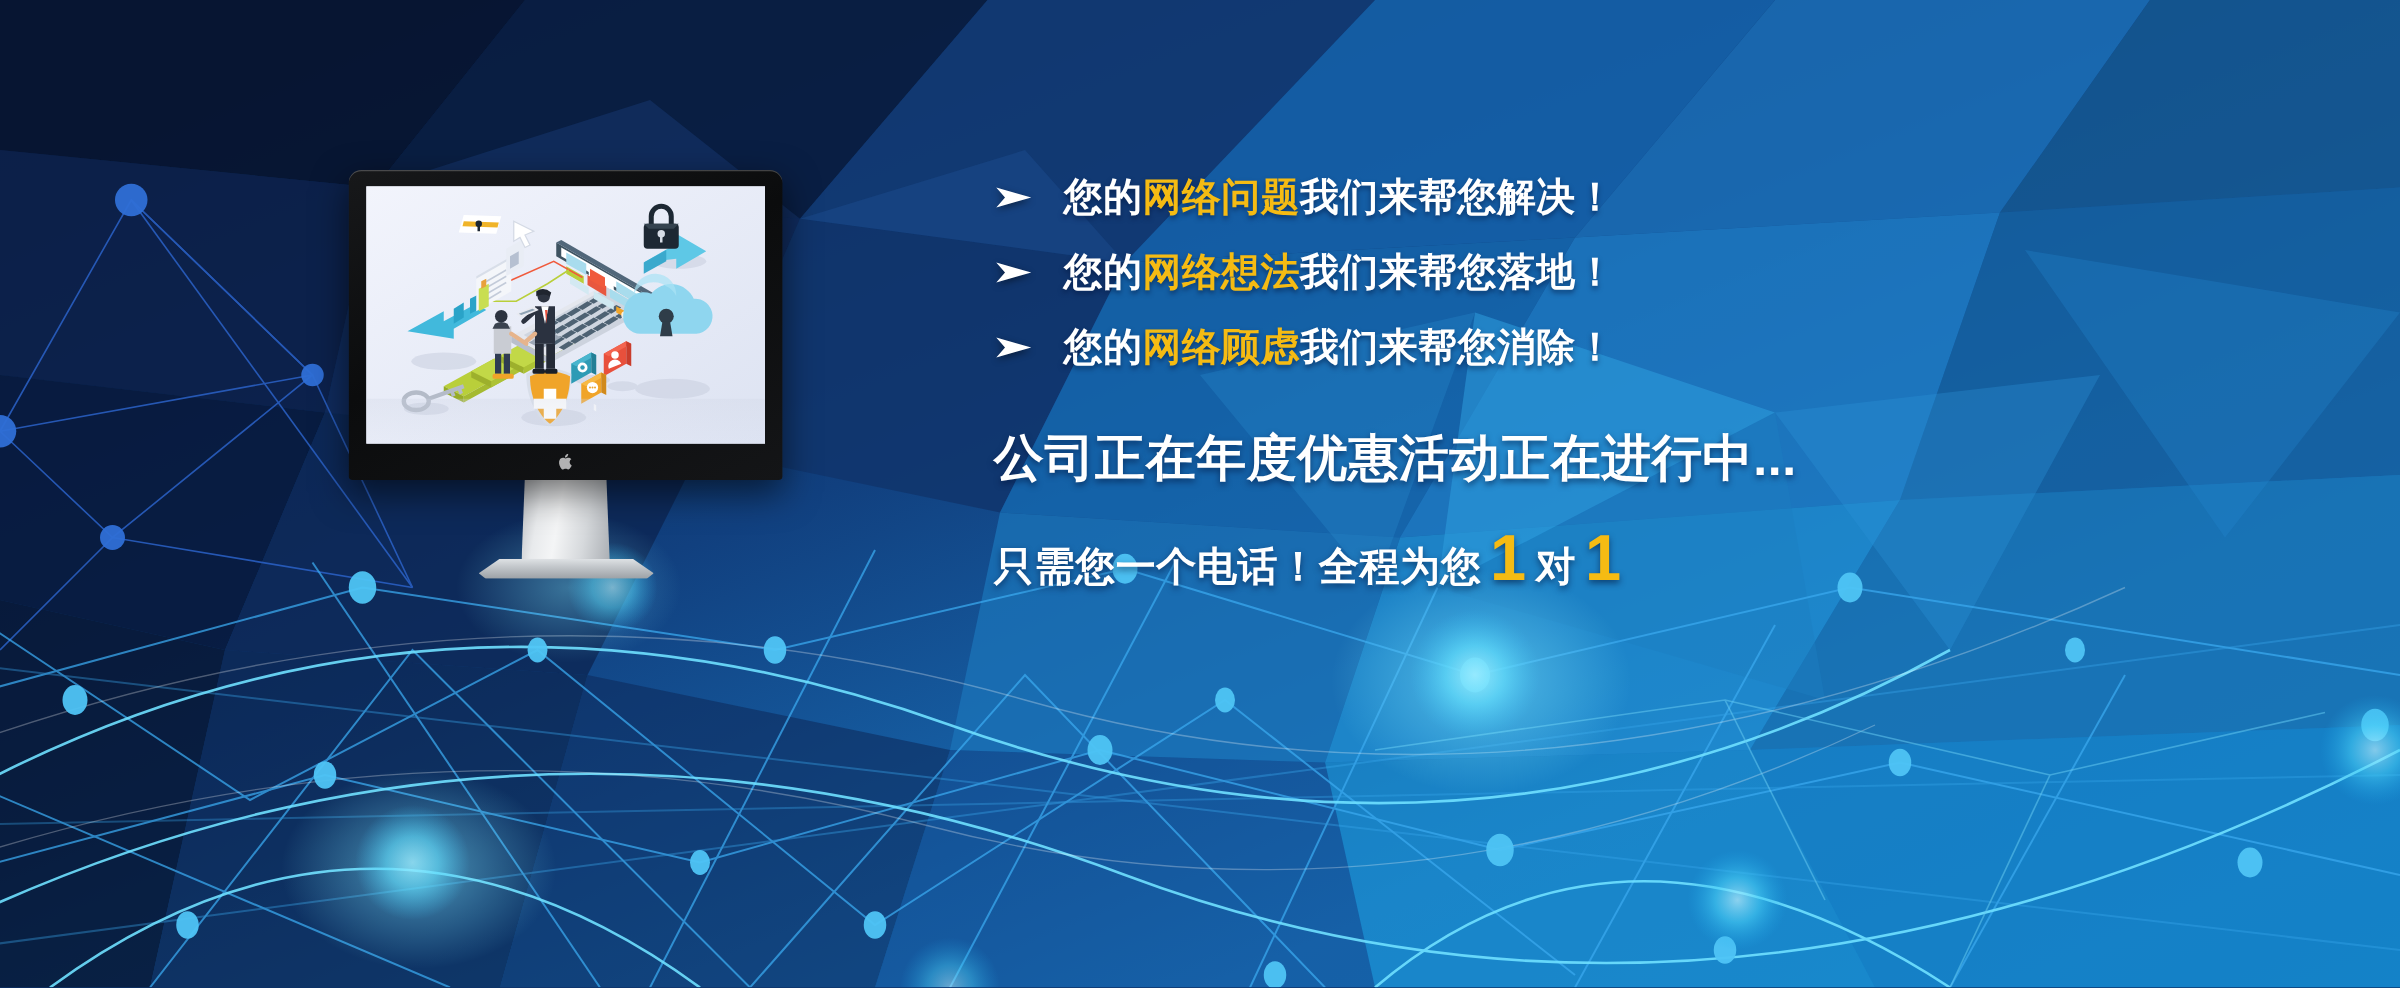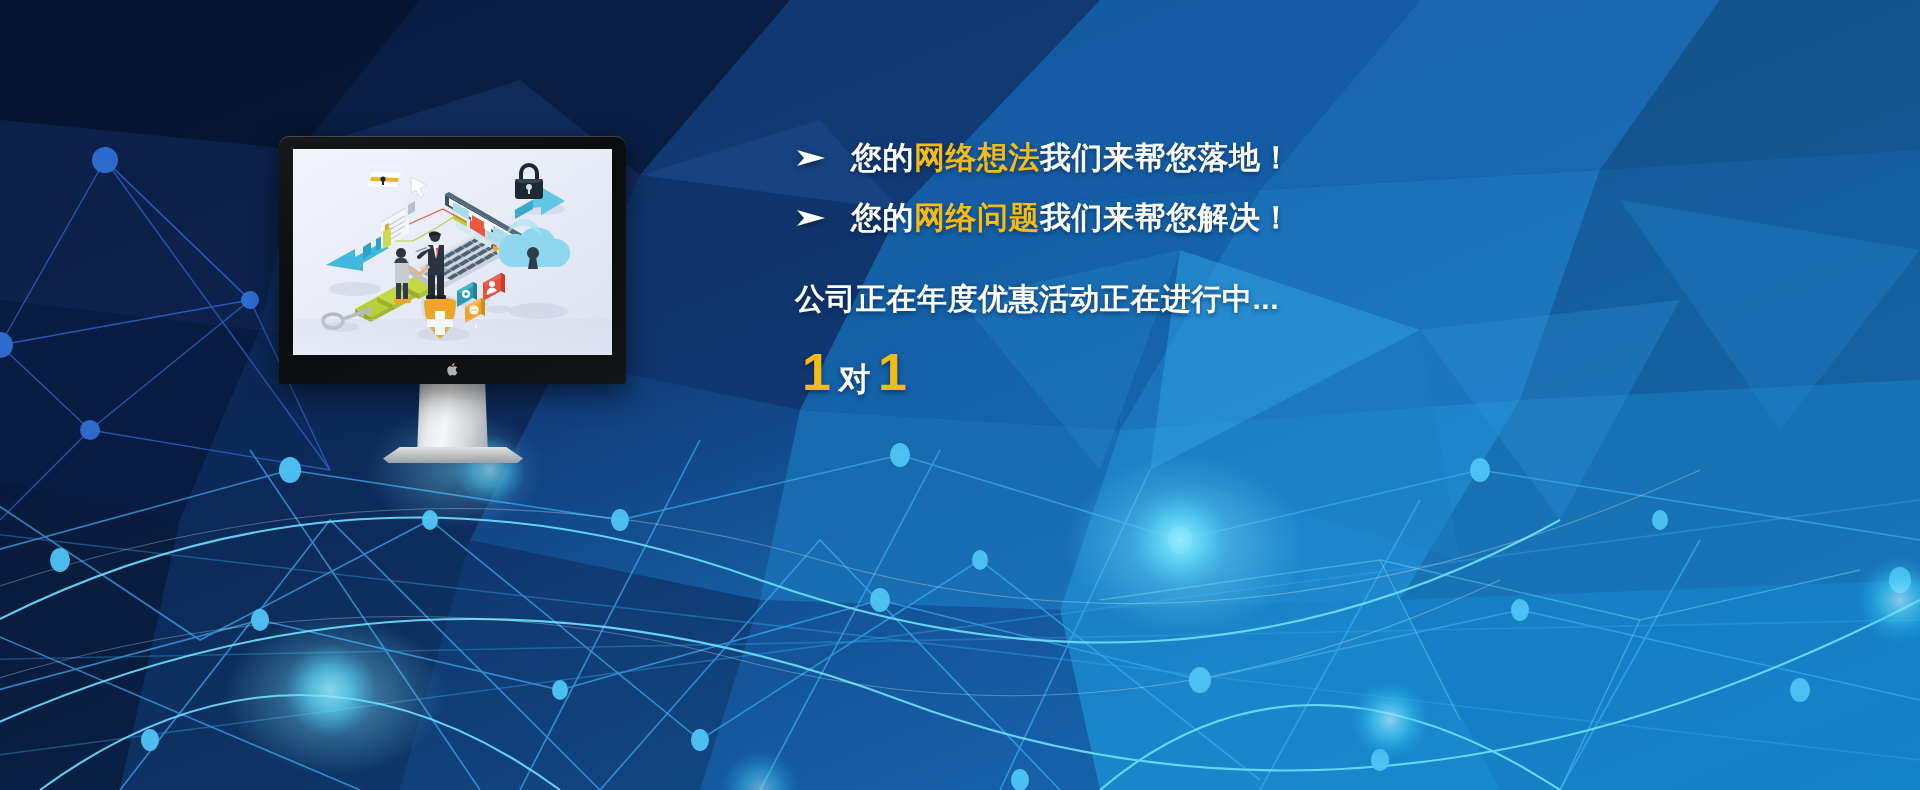--- a/index.html
+++ b/index.html
@@ -54,21 +54,21 @@
     width:34px;margin-right:22px;display:flex;align-items:center;justify-content:flex-start;
     flex:0 0 34px;
   }
   .arrow-mark svg{display:block;filter:drop-shadow(0 2px 3px rgba(0,0,0,.45));}
   .bullet-text{
     font-size:31px;font-weight:bold;color:#ffffff;letter-spacing:.5px;
     white-space:nowrap;text-shadow:0 2px 4px rgba(0,20,60,.55);
   }
   .hl{color:#f5bb13;}
   #promo-line{
-    margin-top:32px;font-size:30px;font-weight:bold;color:#ffffff;
+    margin-top:32px;font-size:40px;font-weight:bold;color:#ffffff;
     letter-spacing:.5px;white-space:nowrap;text-shadow:0 2px 5px rgba(0,20,60,.6);
   }
   #cta-line{
     margin-top:38px;font-size:32px;font-weight:bold;color:#ffffff;
     letter-spacing:.5px;white-space:nowrap;text-shadow:0 2px 5px rgba(0,20,60,.6);
     display:flex;align-items:baseline;
   }
   .big-num{color:#f5bb13;font-size:52px;font-weight:bold;line-height:0;padding:0 7px;}
   .cta-seg{display:inline-block;}
 
@@ -503,37 +503,48 @@
 
   <div id="copy">
 
     <div class="bullet-row">
       <span class="arrow-mark">
         <svg width="32" height="20" viewBox="0 0 32 20">
           <path d="M2 2 L30 10 L2 18 L9 10 Z" fill="#ffffff"></path>
         </svg>
       </span>
       <span class="bullet-text">
-        <span>您的</span><span class="hl">网络想法</span><span>我们来帮您落地！</span>
+        <span>您的</span><span class="hl">网络问题</span><span>我们来帮您解决！</span>
       </span>
     </div>
 
     <div class="bullet-row">
       <span class="arrow-mark">
         <svg width="32" height="20" viewBox="0 0 32 20">
           <path d="M2 2 L30 10 L2 18 L9 10 Z" fill="#ffffff"></path>
         </svg>
       </span>
       <span class="bullet-text">
-        <span>您的</span><span class="hl">网络问题</span><span>我们来帮您解决！</span>
+        <span>您的</span><span class="hl">网络想法</span><span>我们来帮您落地！</span>
       </span>
     </div>
 
+    <div class="bullet-row">
+      <span class="arrow-mark">
+        <svg width="32" height="20" viewBox="0 0 32 20">
+          <path d="M2 2 L30 10 L2 18 L9 10 Z" fill="#ffffff"></path>
+        </svg>
+      </span>
+      <span class="bullet-text">
+        <span>您的</span><span class="hl">网络顾虑</span><span>我们来帮您消除！</span>
+      </span>
+    </div>
 
     <div id="promo-line">公司正在年度优惠活动正在进行中...</div>
 
     <div id="cta-line">
+      <span class="cta-seg">只需您一个电话！全程为您</span>
       <span class="big-num">1</span>
       <span class="cta-seg">对</span>
       <span class="big-num">1</span>
     </div>
   </div>
 </div>
 
 </body></html>

